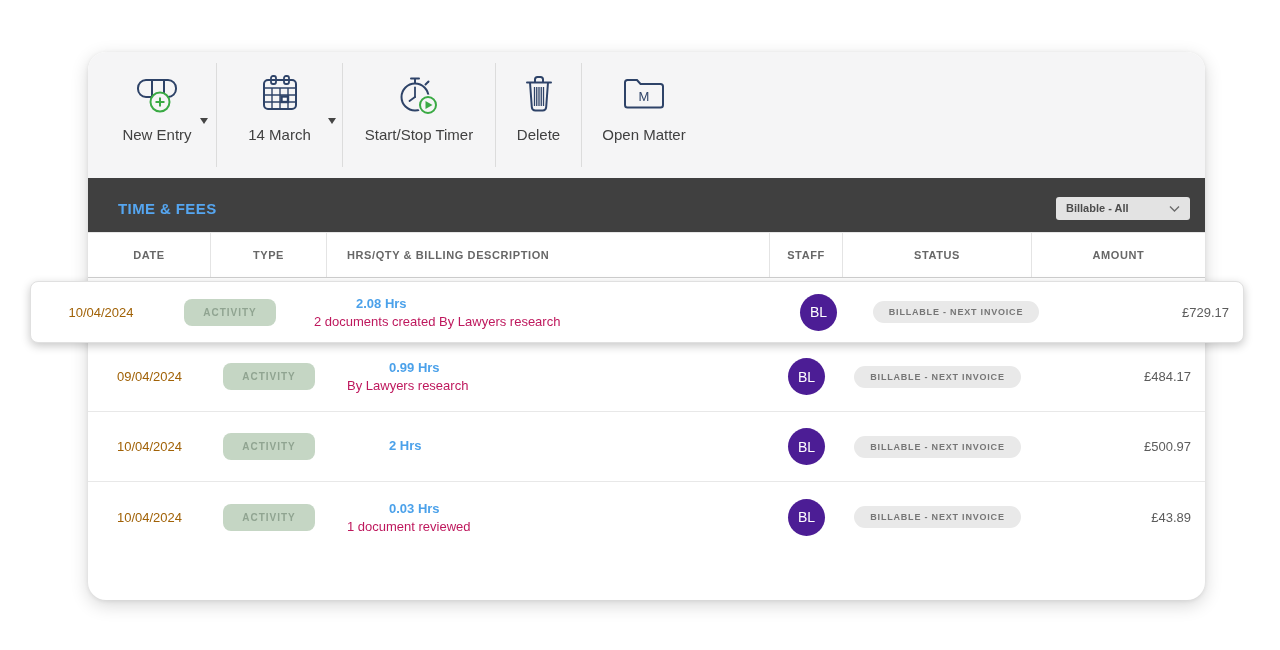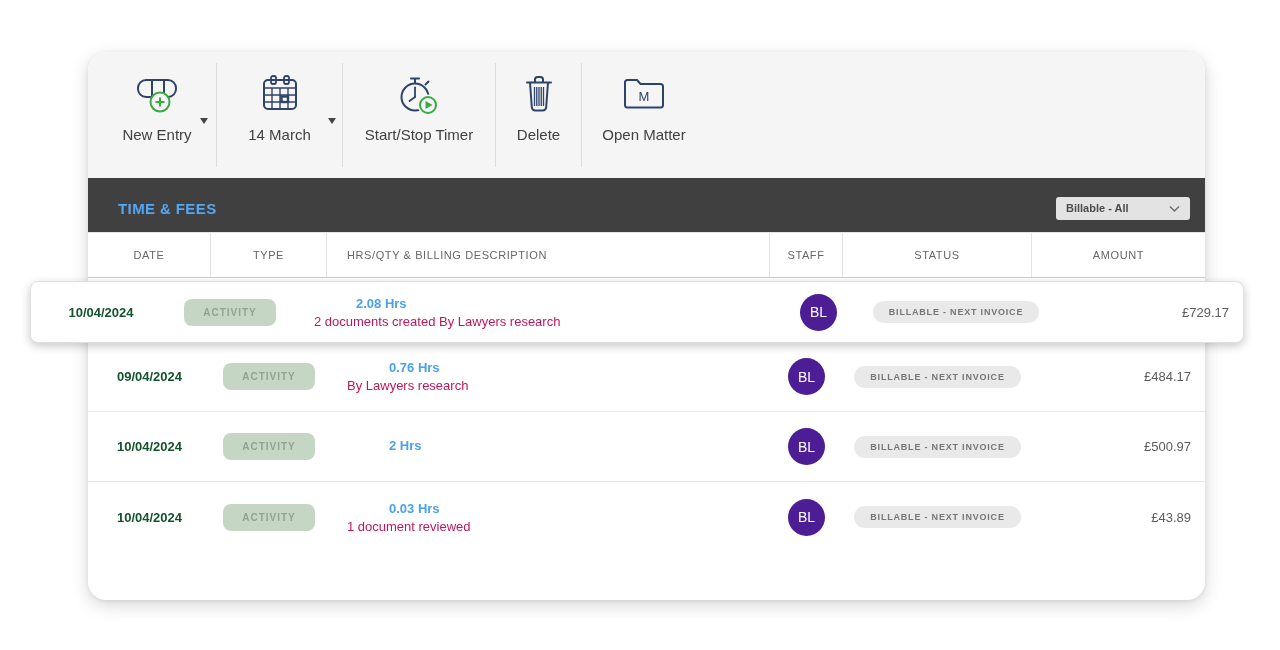--- a/index.html
+++ b/index.html
@@ -47,32 +47,32 @@
   }
   .filter-dd .dd-label { font-size:11px; font-weight:bold; color:#4c4c4c; }
 
   
   .thead, .trow { display:grid; grid-template-columns:123px 116px 443px 73px 189px 1fr; }
   .thead {
     height:46px; border-top:1px solid #e6e6e6; border-bottom:1px solid #cfcfcf;
   }
   .th {
     display:flex; align-items:center; justify-content:center;
-    font-size:11px; font-weight:normal; color:#676767; letter-spacing:0.6px;
+    font-size:11px; font-weight:bold; color:#676767; letter-spacing:0.6px;
     border-right:1px solid #e4e4e4;
   }
   .th:last-child { border-right:none; }
   .th.left { justify-content:flex-start; padding-left:20px; }
 
   .row-spacer { height:64px; }
   .trow { height:70px; border-bottom:1px solid #e8e8e8; cursor:pointer; background:#fff; }
   .tbody .trow:last-child { border-bottom:none; }
 
   .cell { display:flex; align-items:center; justify-content:center; }
-  .c-date { font-size:13px; font-weight:bold; color:#14532d; }
+  .c-date { font-size:13px; font-weight:normal; color:#a16207; }
   .c-desc { flex-direction:column; align-items:flex-start; justify-content:center; padding-left:20px; }
   .c-amount { justify-content:flex-end; padding-right:14px; font-size:13px; color:#5c5c5c; }
   .hrs { font-size:13px; font-weight:bold; color:#4ba1ea; margin-bottom:3px;margin-left:42px; }
   .desc { font-size:13px; color:#be185d; }
 
   .pill-activity {
     background:#c5d6c4; color:#90a491; font-size:10px; font-weight:bold;
     letter-spacing:1px; padding:8px 19px; border-radius:8px; white-space:nowrap;
   }
   .avatar {
@@ -213,21 +213,21 @@
 
     <div class="tbody">
       <div class="row-spacer"></div>
 
   <div class="trow">
     <div class="cell c-date">09/04/2024</div>
     <div class="cell c-type">
       <span class="pill-activity">ACTIVITY</span>
     </div>
     <div class="cell c-desc">
-      <div class="hrs">0.76 Hrs</div>
+      <div class="hrs">0.99 Hrs</div>
       <div class="desc">By Lawyers research</div>
     </div>
     <div class="cell c-staff">
       <span class="avatar">BL</span>
     </div>
     <div class="cell c-status">
       <span class="pill-status">BILLABLE - NEXT INVOICE</span>
     </div>
     <div class="cell c-amount">£484.17</div>
   </div>

